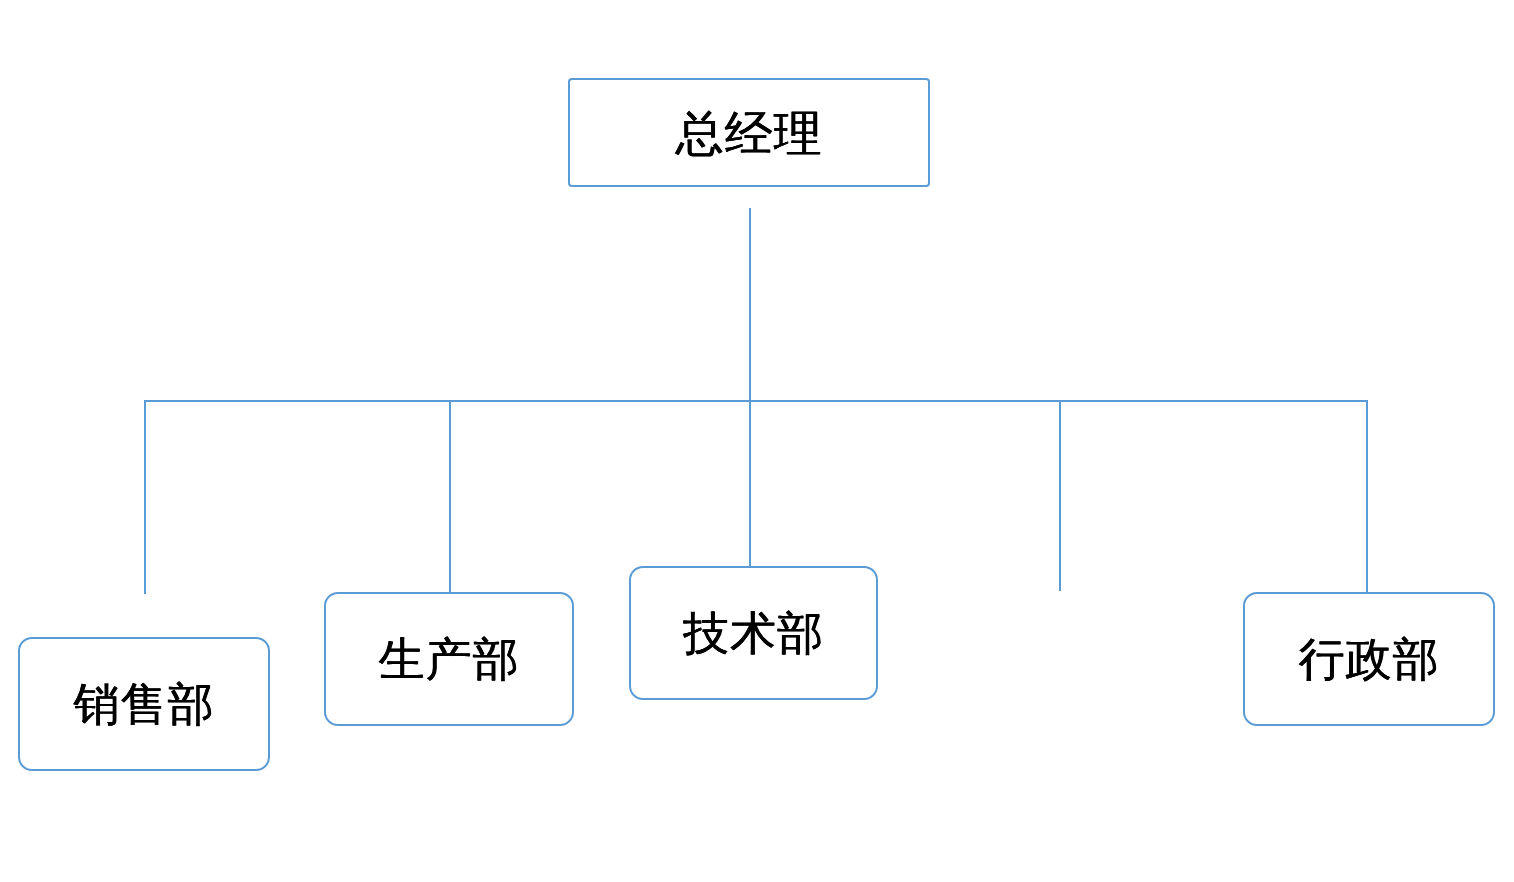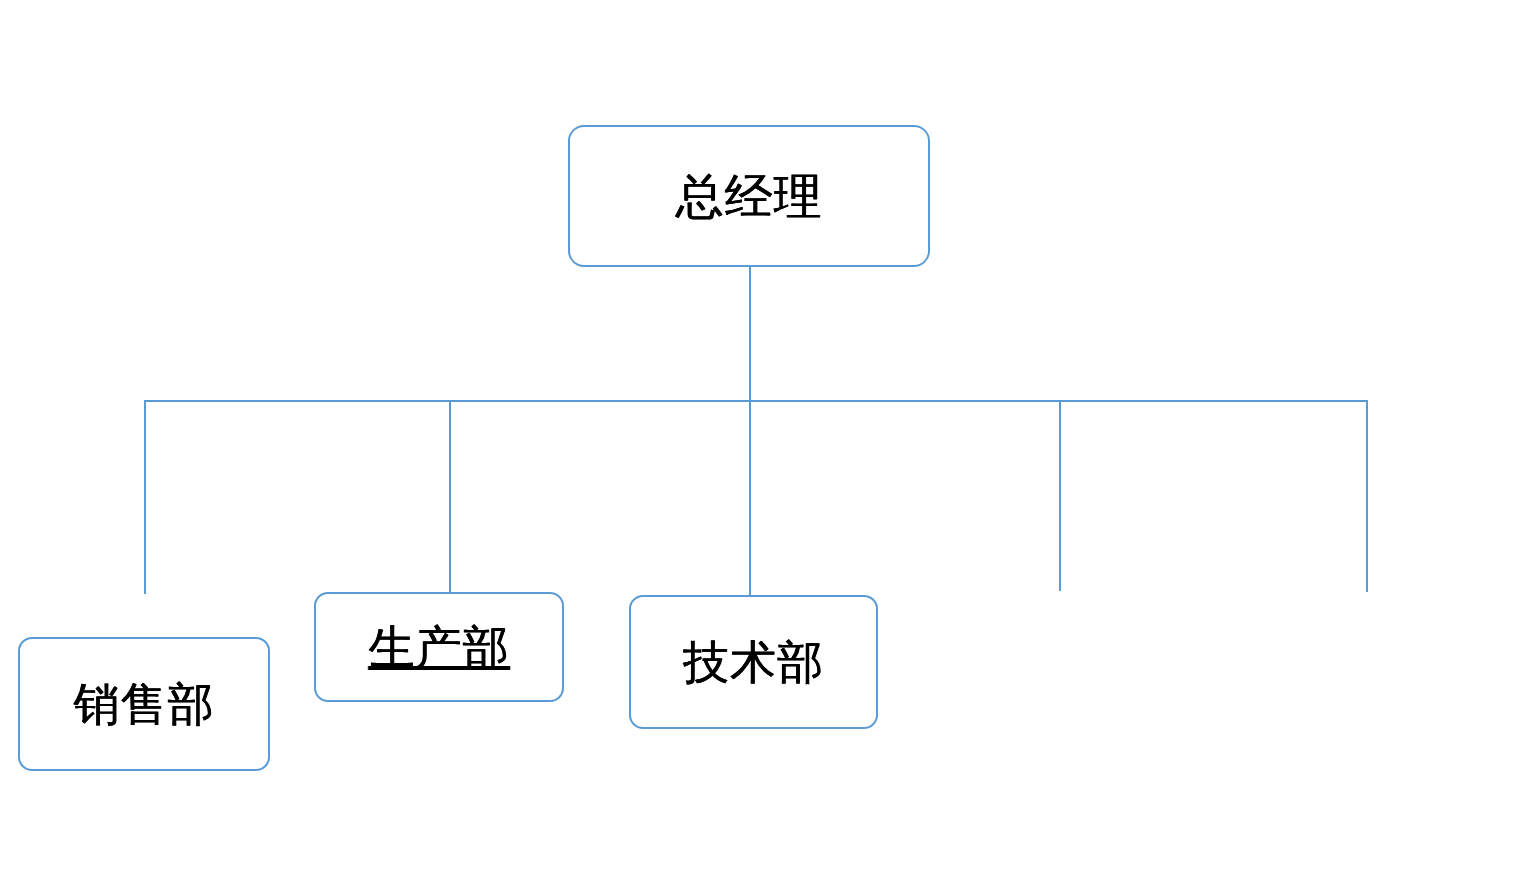--- a/index.html
+++ b/index.html
@@ -37,25 +37,25 @@
   }
   .node-label {
     color: #000000;
     font-family: "DejaVu Sans", "Liberation Sans", sans-serif;
     font-size: 46px;
     line-height: 1;
     letter-spacing: 1px;
     white-space: nowrap;
     text-shadow: 0.6px 0 0 #000, -0.3px 0 0 #000;
   }
-  .node-root { left: 568px; top: 78px; width: 362px; height: 142px; border-radius: 16px; margin-top: 47px; }
+  .node-root { left: 568px; top: 78px; width: 362px; height: 109px; border-radius: 4px; }
   .node-root .node-label { font-size: 48px; }
   .node-c0 { left: 18px;   top: 594px; width: 252px; height: 134px; margin-top: 43px; }
-  .node-c1 { left: 314px;  top: 592px; width: 250px; height: 110px; text-decoration: underline; }
-  .node-c2 { left: 629px;  top: 595px; width: 249px; height: 134px; }
+  .node-c1 { left: 324px;  top: 592px; width: 250px; height: 134px; }
+  .node-c2 { left: 629px;  top: 566px; width: 249px; height: 134px; }
   .node-c3 { left: 935px;  top: 591px; width: 250px; height: 134px; }
   .node-c4 { left: 1243px; top: 592px; width: 252px; height: 134px; }
 </style>
 </head>
 <body>
 
 <div id="canvas">
 
   <svg class="conn-layer" width="1514" height="882" viewBox="0 0 1514 882" xmlns="http://www.w3.org/2000/svg">
     <g stroke="#5b9bd5" stroke-width="2" fill="none" shape-rendering="crispEdges">
@@ -79,14 +79,17 @@
 
   <div class="node node-c1">
     <span class="node-label">生产部</span>
   </div>
 
   <div class="node node-c2">
     <span class="node-label">技术部</span>
   </div>
 
 
+  <div class="node node-c4">
+    <span class="node-label">行政部</span>
+  </div>
 
 </div>
 
 </body></html>

